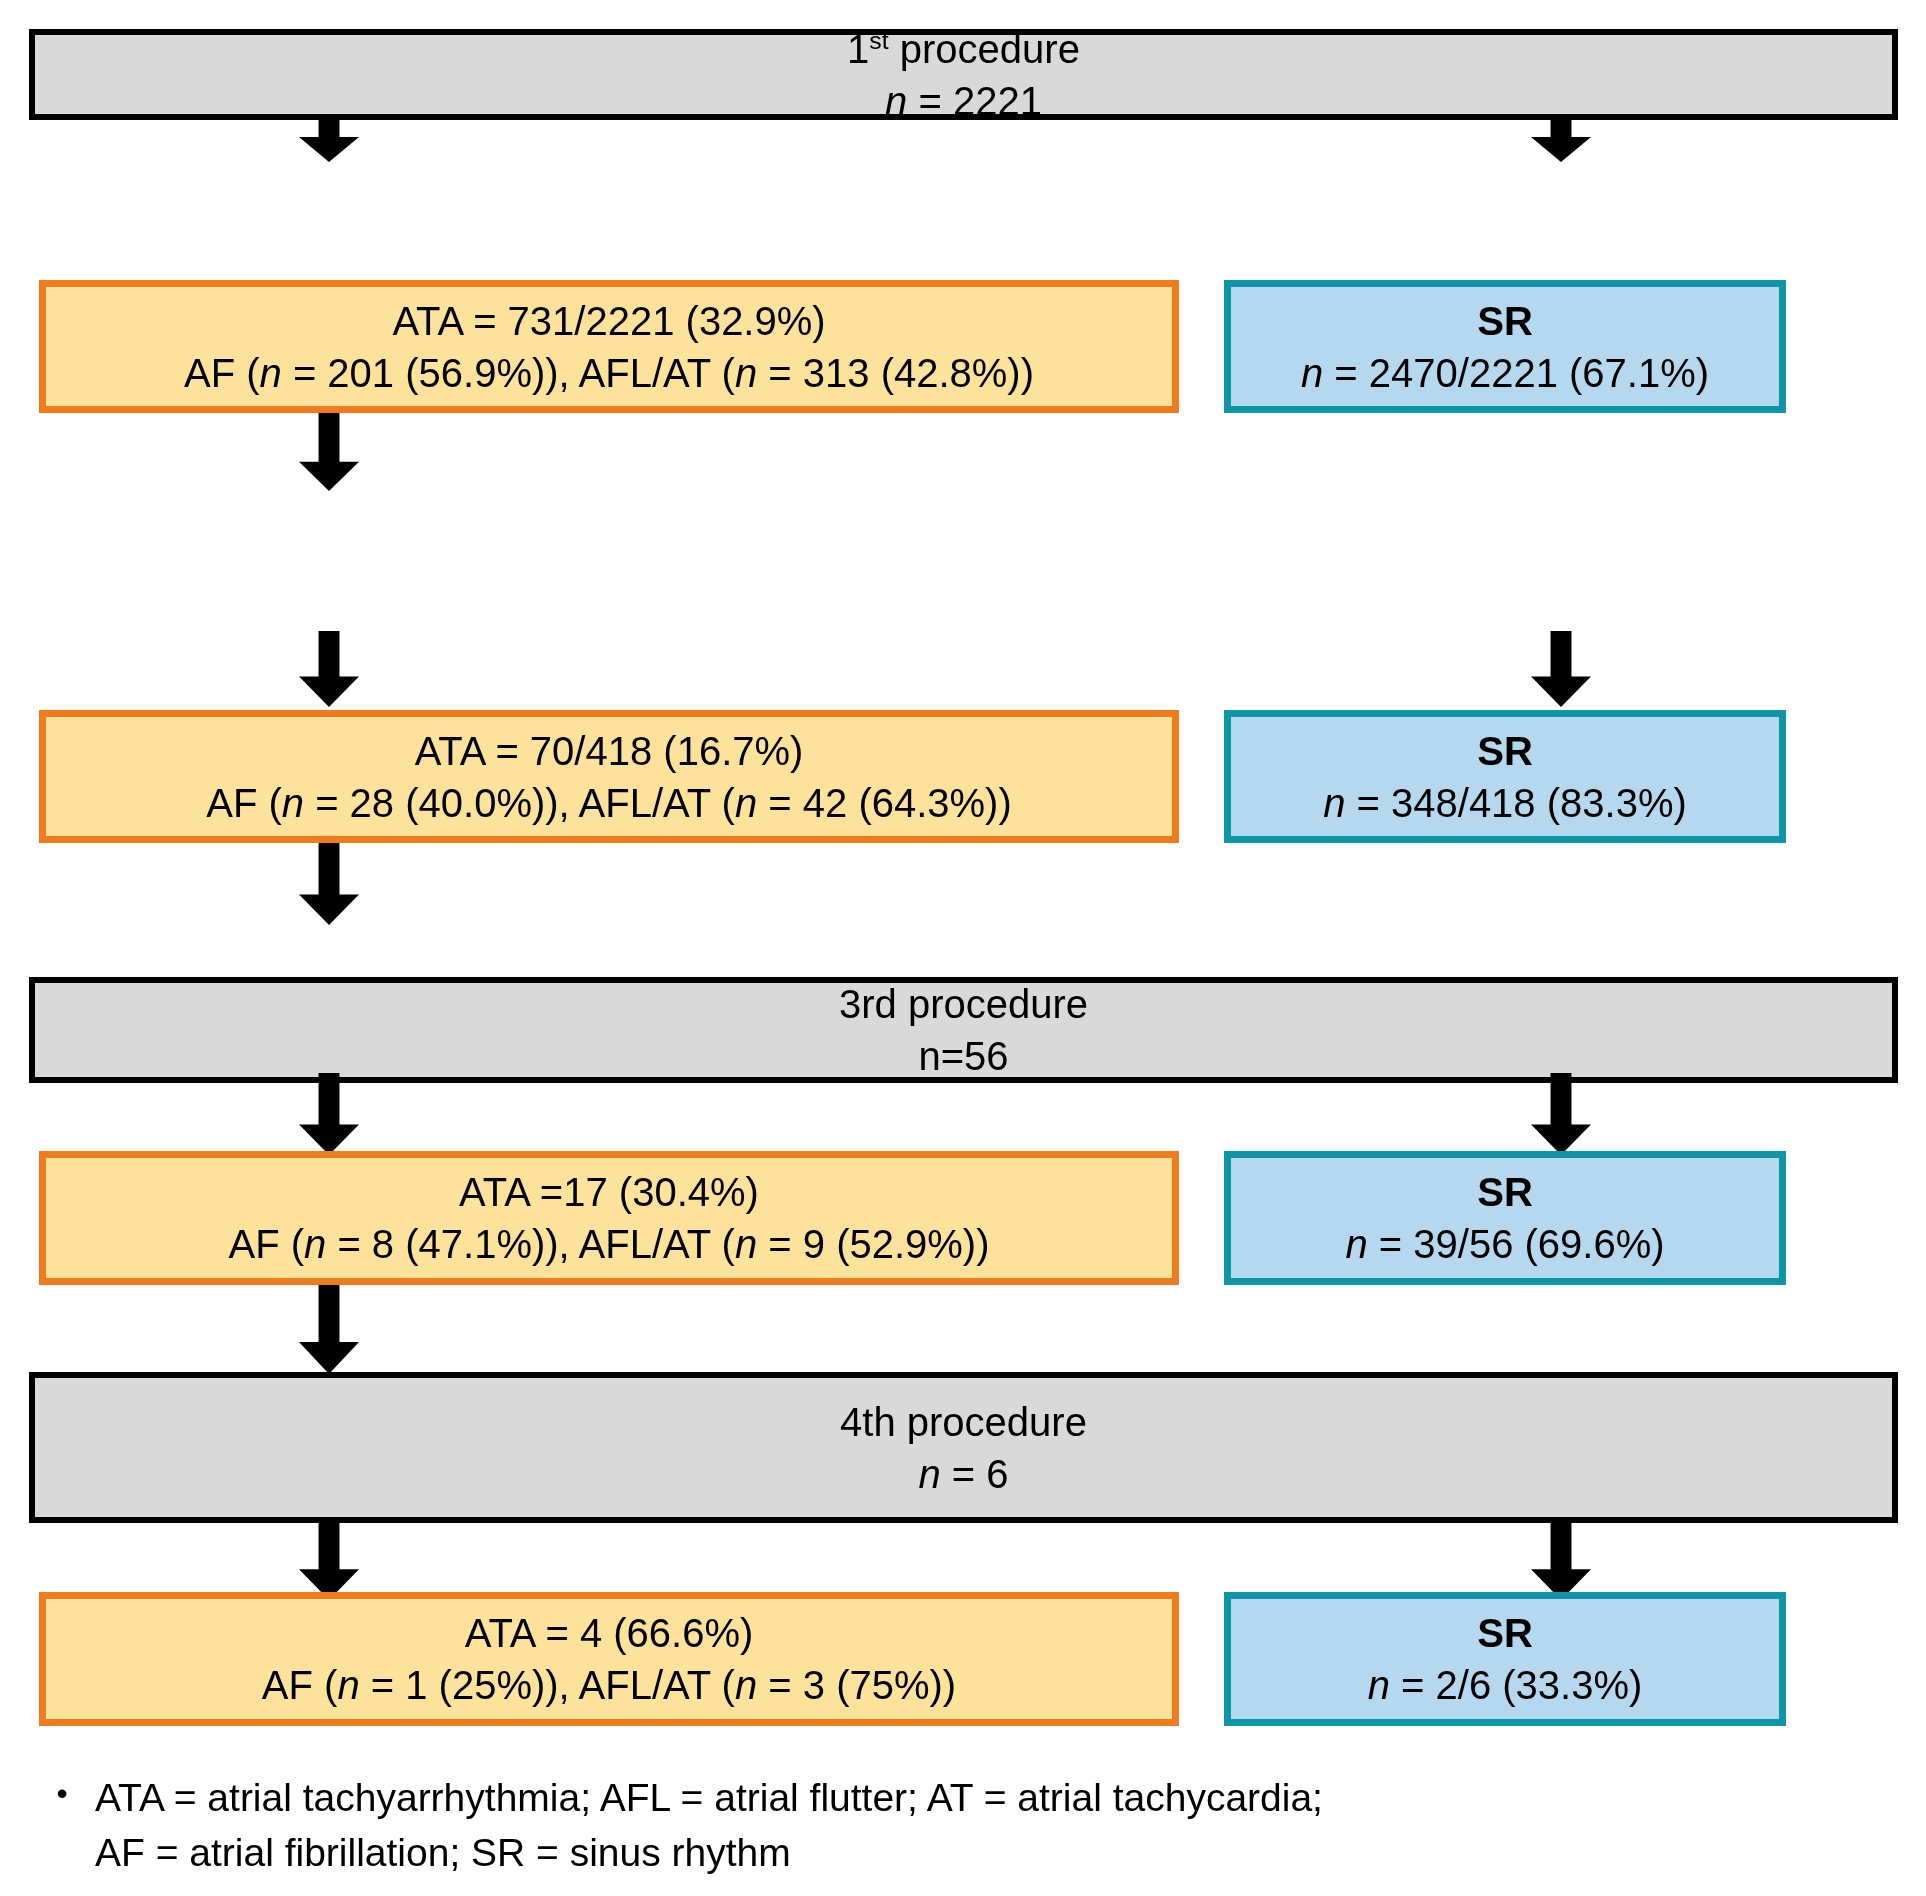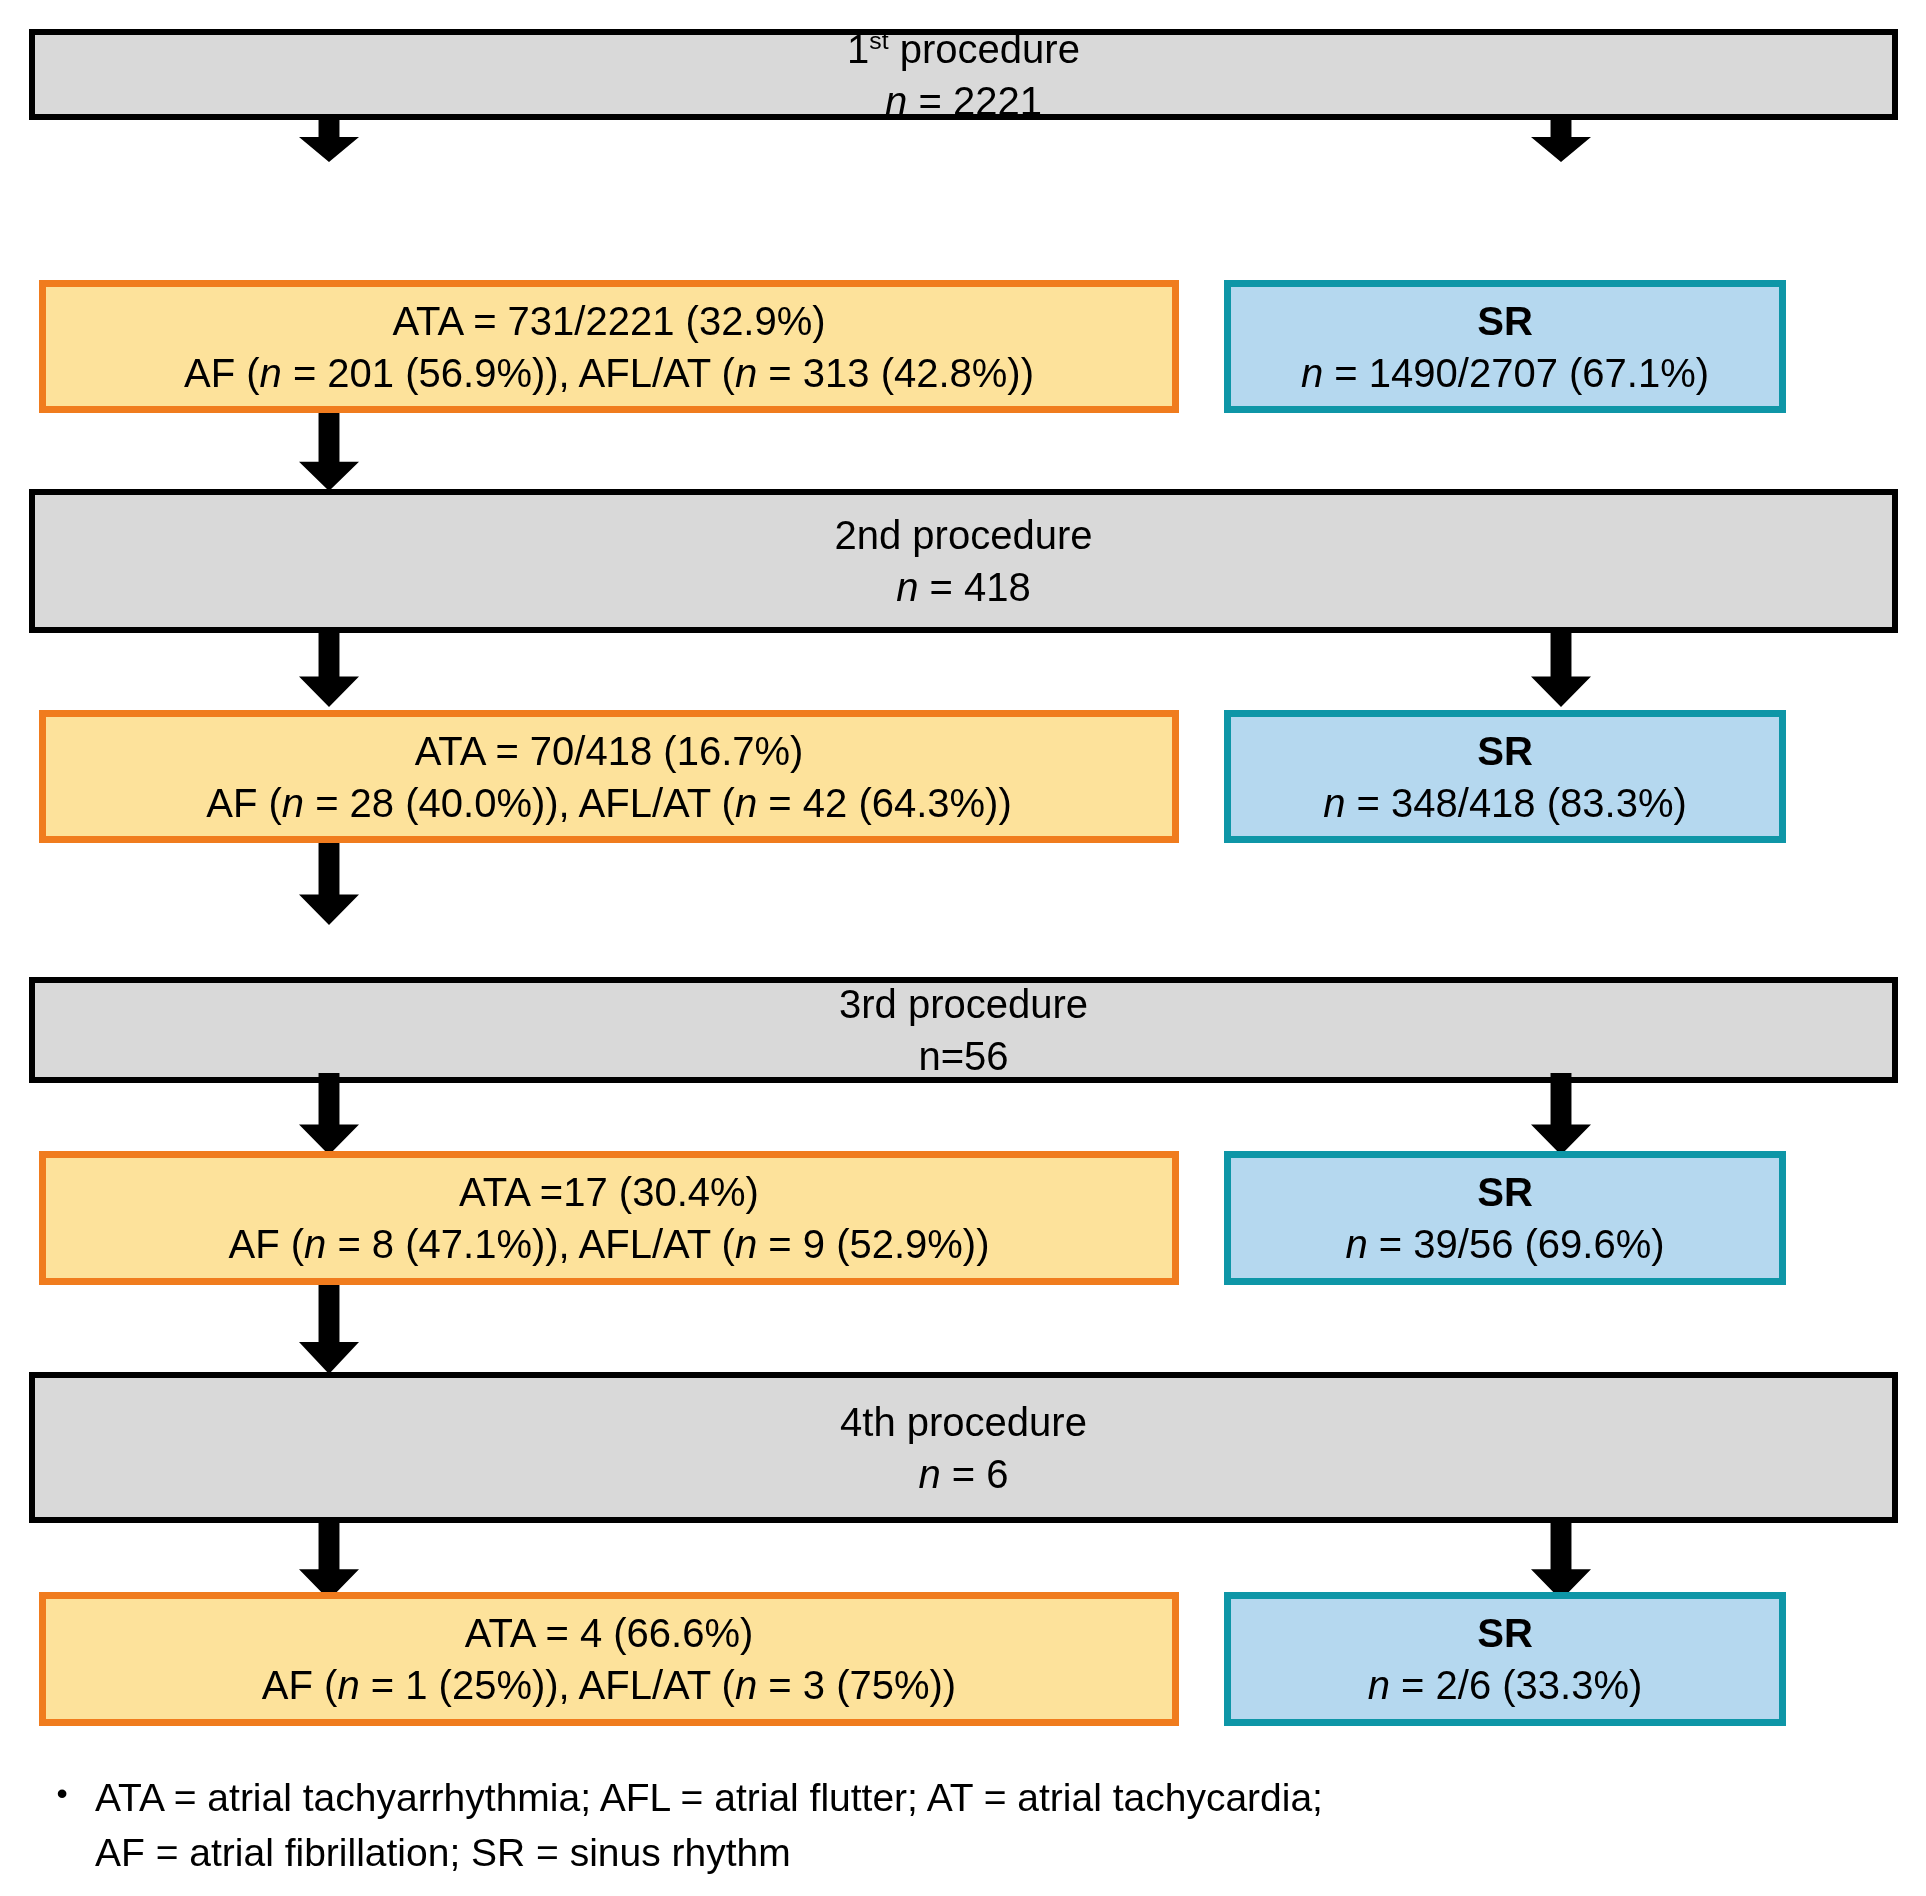--- a/index.html
+++ b/index.html
@@ -141,33 +141,29 @@
     </svg>
   </div>
 
   <div class="box box-ata" style="top:280px; height:133px;">
     <span class="line">ATA = 731/2221 (32.9%)</span>
     <span class="line"><span>AF (</span><span class="ital">n</span><span> = 201 (56.9%)),  AFL/AT (</span><span class="ital">n</span><span> = 313 (42.8%))</span></span>
   </div>
 
   <div class="box box-sr" style="top:280px; height:133px;">
     <span class="line sr-title">SR</span>
-    <span class="line"><span class="ital">n</span><span> = 1490/2707 (67.1%)</span></span>
+    <span class="line"><span class="ital">n</span><span> = 2470/2221 (67.1%)</span></span>
   </div>
 
   <div class="arrow" style="left:299px; top:413px; height:78px;">
     <svg viewBox="0 0 86 112" preserveAspectRatio="none" aria-hidden="true">
       <polygon points="28,0 58,0 58,70 86,70 43,112 0,70 28,70" fill="#000000"></polygon>
     </svg>
   </div>
 
-  <div class="box box-proc" style="top:489px; height:144px;">
-    <span class="line">2nd procedure</span>
-    <span class="line"><span class="ital">n</span><span> = 418</span></span>
-  </div>
 
   <div class="arrow" style="left:299px; top:631px; height:76px;">
     <svg viewBox="0 0 86 110" preserveAspectRatio="none" aria-hidden="true">
       <polygon points="28,0 58,0 58,66 86,66 43,110 0,66 28,66" fill="#000000"></polygon>
     </svg>
   </div>
 
   <div class="arrow" style="left:1531px; top:631px; height:76px;">
     <svg viewBox="0 0 86 110" preserveAspectRatio="none" aria-hidden="true">
       <polygon points="28,0 58,0 58,66 86,66 43,110 0,66 28,66" fill="#000000"></polygon>

